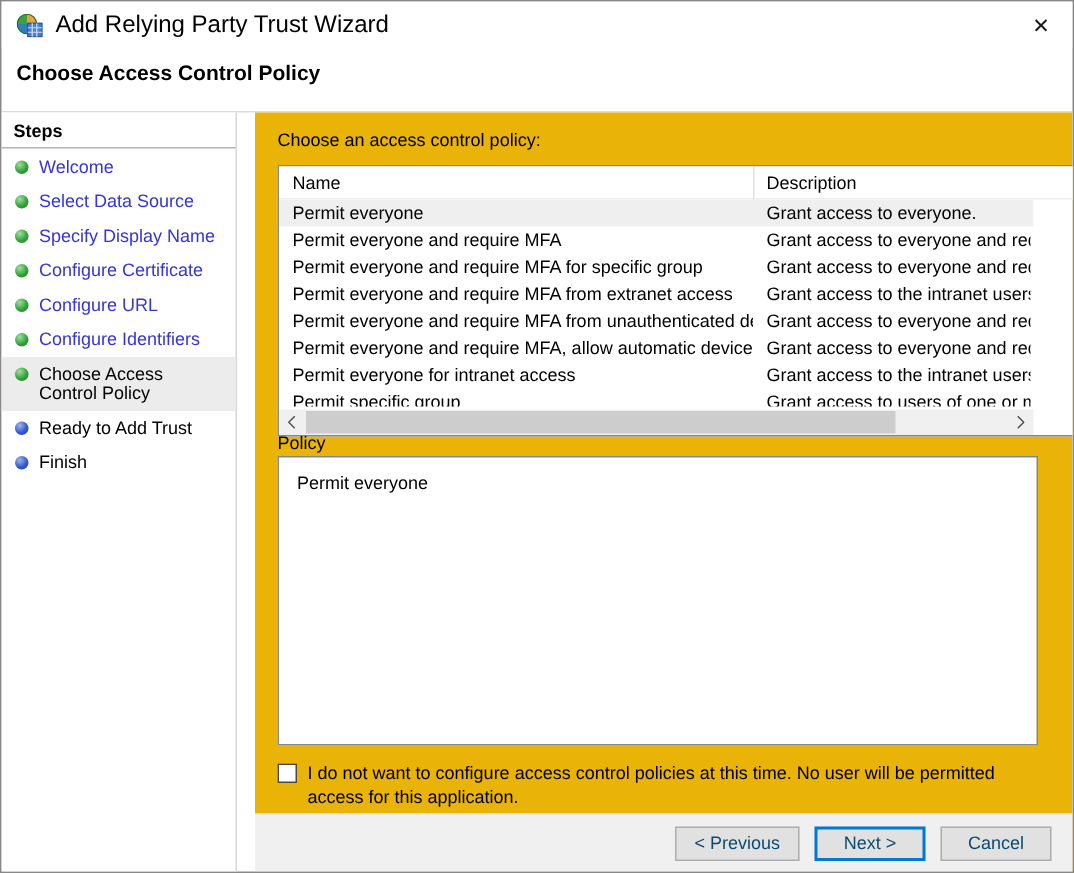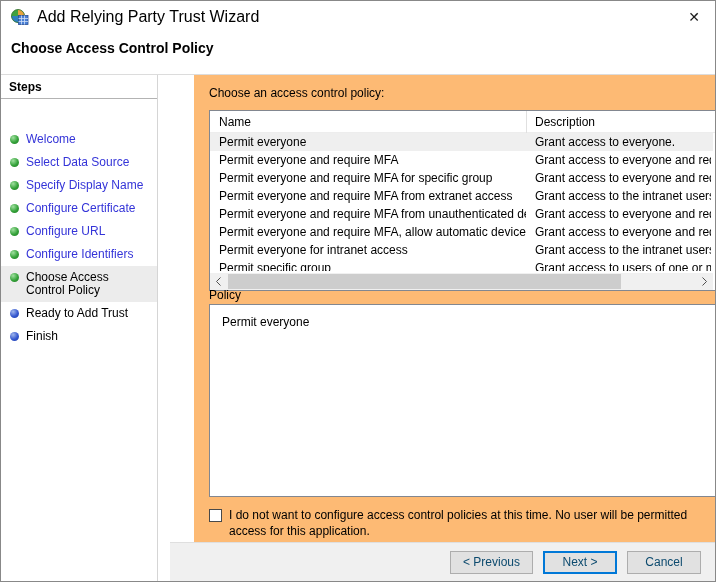--- a/index.html
+++ b/index.html
@@ -23,31 +23,31 @@
   .page-header { position:absolute; top:39px; left:10px; font-size:14px; font-weight:bold; }
 
   
   .body { position:absolute; top:73px; left:0; right:0; bottom:0; border-top:1px solid #dcdcdc; }
 
   
   .sidebar { position:absolute; left:0; top:0; bottom:0; width:157px;
     background:#fff; border-right:1px solid #d5d5d5; }
   .steps-title { font-weight:bold; font-size:12px; padding:5px 8px 4px 8px;
     border-bottom:1px solid #b3b3b3; }
-  .steps { padding-top:1px;margin-top:28px; }
+  .steps { padding-top:1px; }
   .step { position:relative; padding:5px 8px 5px 25px; line-height:13px; color:#3434d8; }
   .step .bullet { position:absolute; left:9px; top:7px; width:9px; height:9px;
     border-radius:50%; }
   .bullet.green { background:radial-gradient(circle at 35% 30%, #9fe09f, #35a23a 55%, #1d7a22); }
   .bullet.blue  { background:radial-gradient(circle at 35% 30%, #9fb6ec, #3558cf 55%, #1c3ba6); }
   .step.current { background:#ececec; color:#000; }
   .step.upcoming { color:#000; }
 
   
-  .content { position:absolute; left:169px; right:0; top:0; bottom:0; background:#fdba74;margin-left:24px; }
+  .content { position:absolute; left:169px; right:0; top:0; bottom:0; background:#eab308; }
   .list-label { position:absolute; left:15px; top:11px; }
 
   
   .listbox { position:absolute; left:15px; top:35px; width:599px; height:181px;
     background:#fff; border:1px solid #828790; }
   .lv-header { position:absolute; left:0; top:0; right:0; height:22px; background:#fff;
     border-bottom:1px solid #ededed; }
   .lv-header .hcol-name { position:absolute; left:9px; top:4px; }
   .lv-header .hcol-desc { position:absolute; left:325px; top:4px; }
   .lv-header .hdr-divider { position:absolute; left:316px; top:0; width:1px; height:22px; background:#e0e0e0; }

